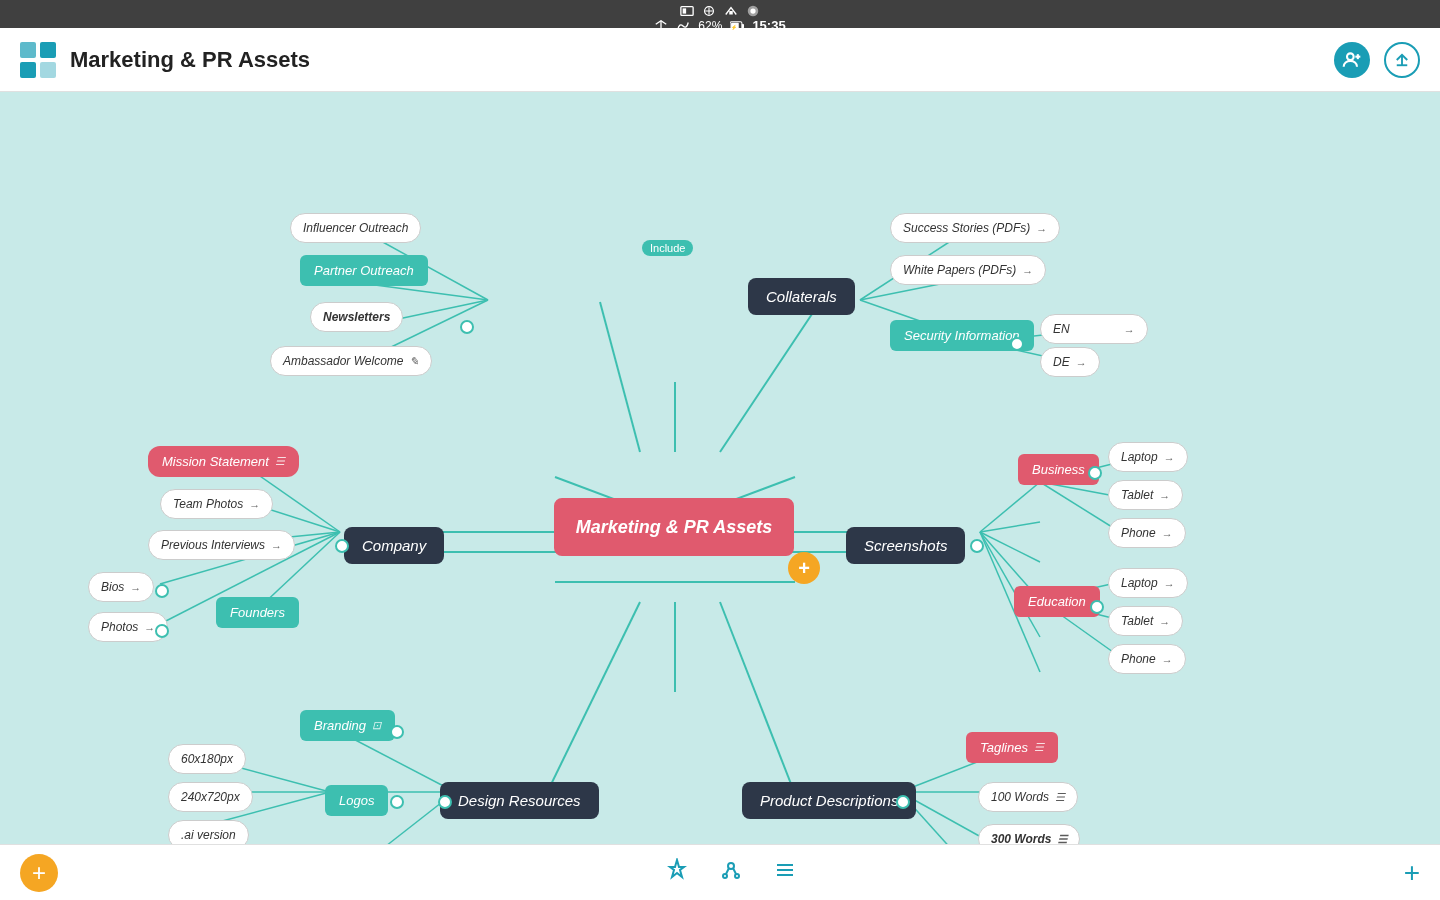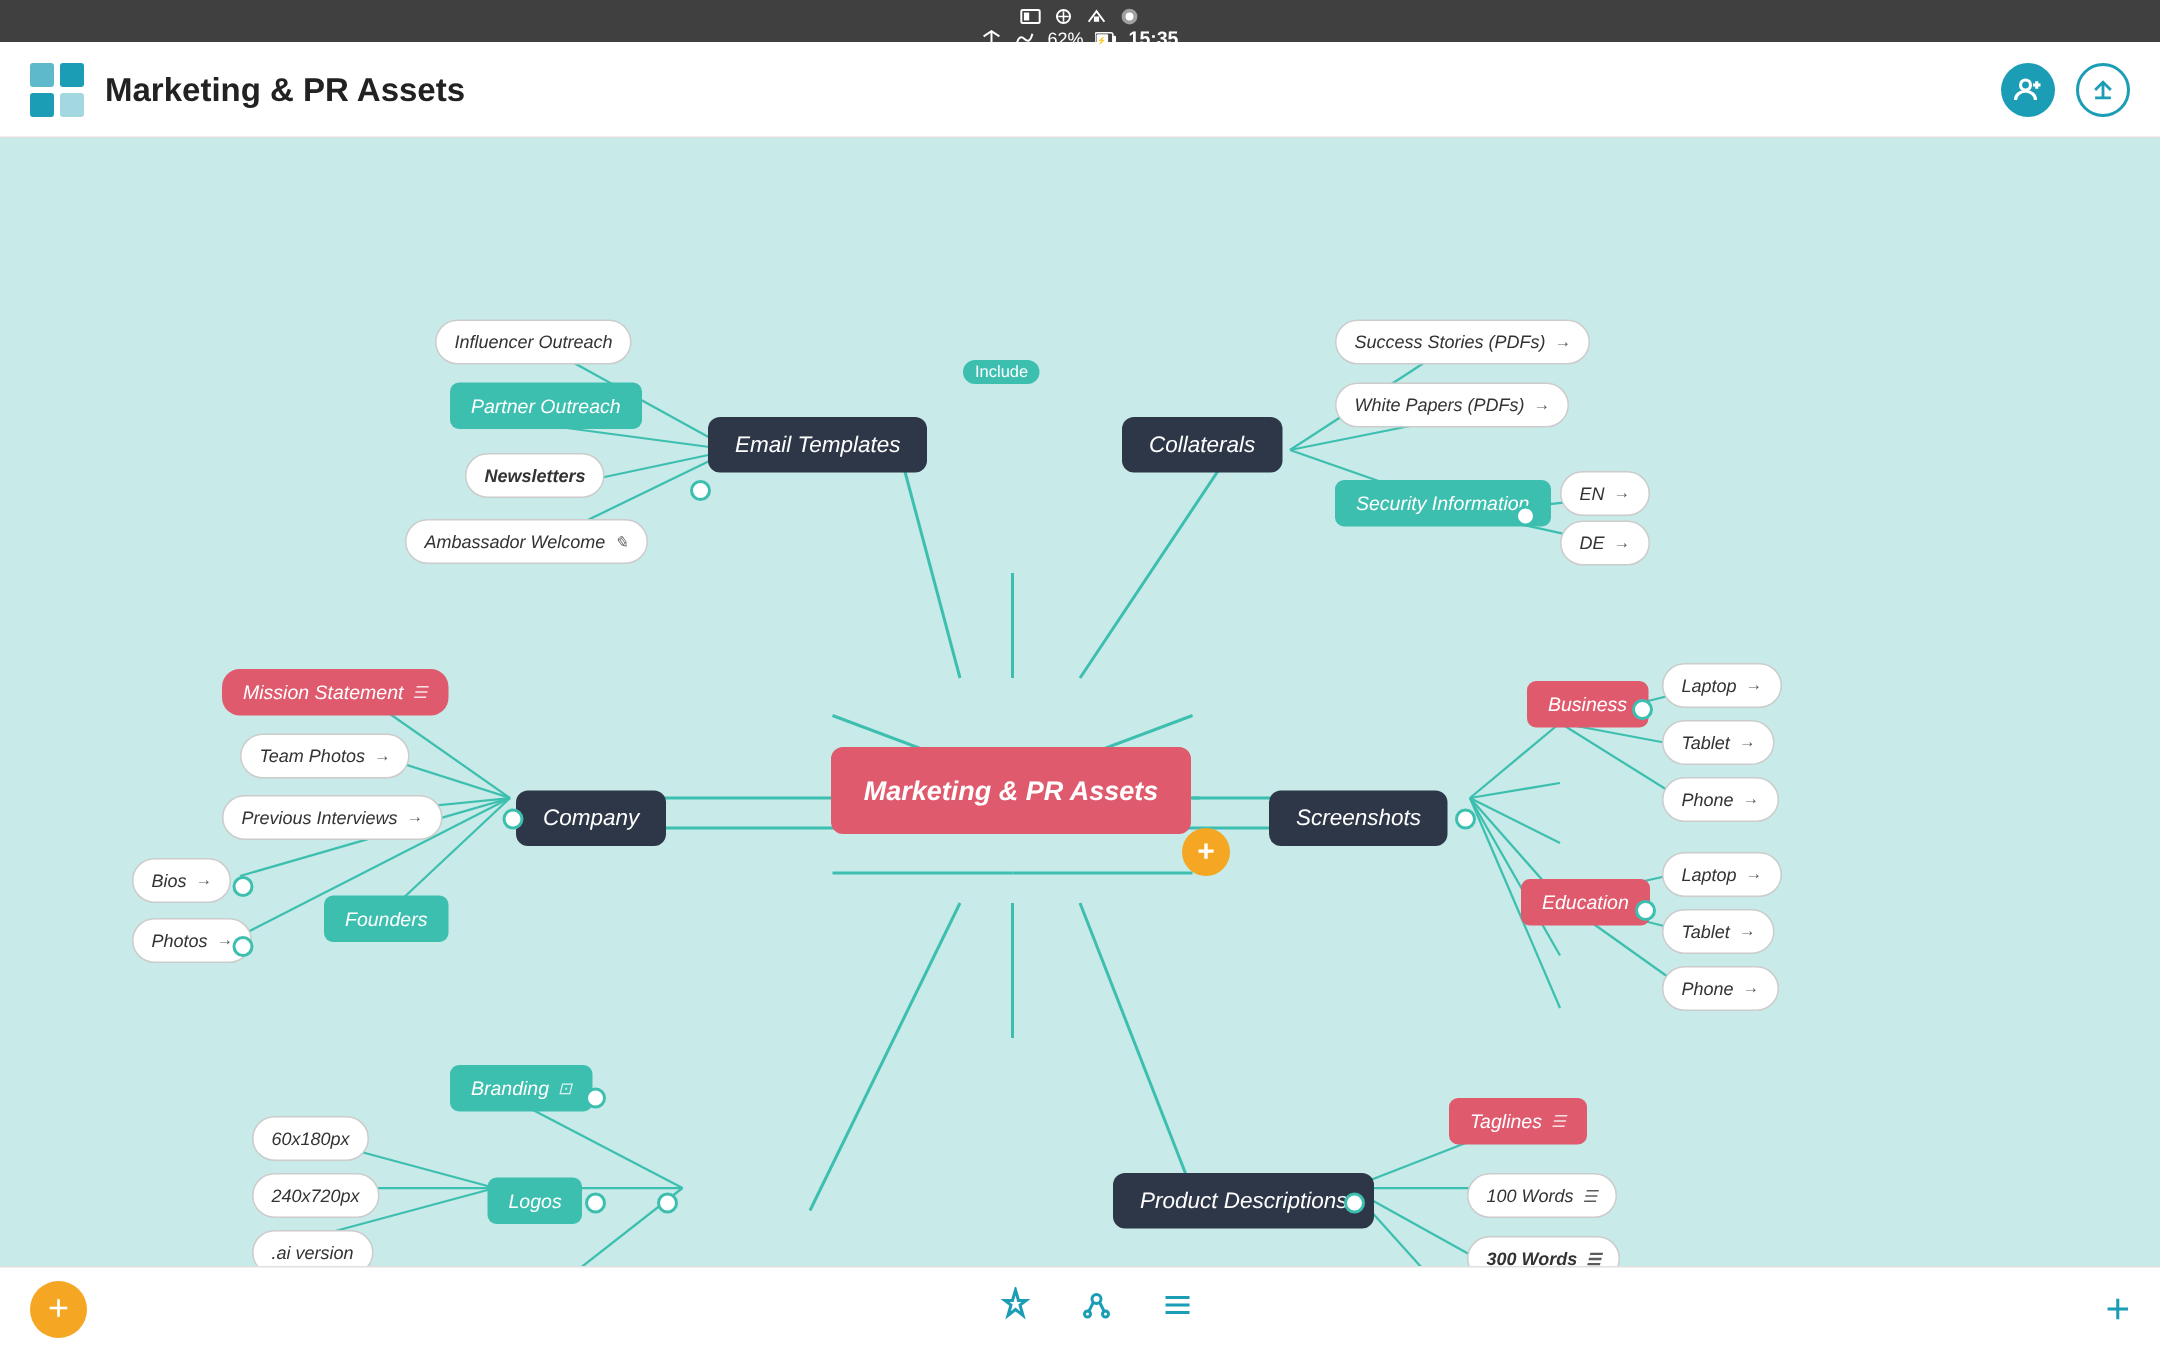--- a/index.html
+++ b/index.html
@@ -329,23 +329,20 @@
   <div class="node node-center" style="left:554px; top:406px; width:240px; height:58px;">
     <span>Marketing &amp; PR Assets</span>
   </div>
 
   <button class="add-btn" style="left:788px; top:460px;">+</button>
 
   <div class="include-label" style="left:642px; top:148px;">
     <span>Include</span>
   </div>
 
-  <div class="node node-dark" style="left:472px; top:186px;">
-    <span>Email Templates</span>
-  </div>
 
   <div class="node node-white" style="left:290px; top:121px;">
     <span>Influencer Outreach</span>
   </div>
 
   <div class="node node-teal" style="left:300px; top:163px;">
     <span>Partner Outreach</span>
   </div>
 
   <div class="node node-white" style="left:310px; top:210px; font-weight:700;justify-content:center;">
@@ -371,21 +368,21 @@
   <div class="node node-white" style="left:890px; top:163px;justify-content:space-between;">
     <span>White Papers (PDFs)</span>
     <span class="node-icon">→</span>
   </div>
 
   <div class="node node-teal" style="left:890px; top:228px;">
     <span>Security Information</span>
   </div>
   <div class="connector" style="left:1010px; top:245px;"></div>
 
-  <div class="node node-white" style="left:1040px; top:222px;">
+  <div class="node node-white" style="left:1040px; top:222px;gap:48px;">
     <span>EN</span>
     <span class="node-icon">→</span>
   </div>
 
   <div class="node node-white" style="left:1040px; top:255px;">
     <span>DE</span>
     <span class="node-icon">→</span>
   </div>
 
   <div class="node node-dark" style="left:344px; top:435px;">
@@ -462,20 +459,23 @@
   <div class="node node-white" style="left:1108px; top:514px;">
     <span>Tablet</span>
     <span class="node-icon">→</span>
   </div>
 
   <div class="node node-white" style="left:1108px; top:552px;">
     <span>Phone</span>
     <span class="node-icon">→</span>
   </div>
 
+  <div class="node node-dark" style="left:440px; top:690px;">
+    <span>Design Resources</span>
+  </div>
   <div class="connector" style="left:438px; top:703px;"></div>
 
   <div class="node node-teal" style="left:300px; top:618px;">
     <span>Branding</span>
     <span class="node-icon">⊡</span>
   </div>
   <div class="connector" style="left:390px; top:633px;"></div>
 
   <div class="node node-teal" style="left:325px; top:693px;">
     <span>Logos</span>

